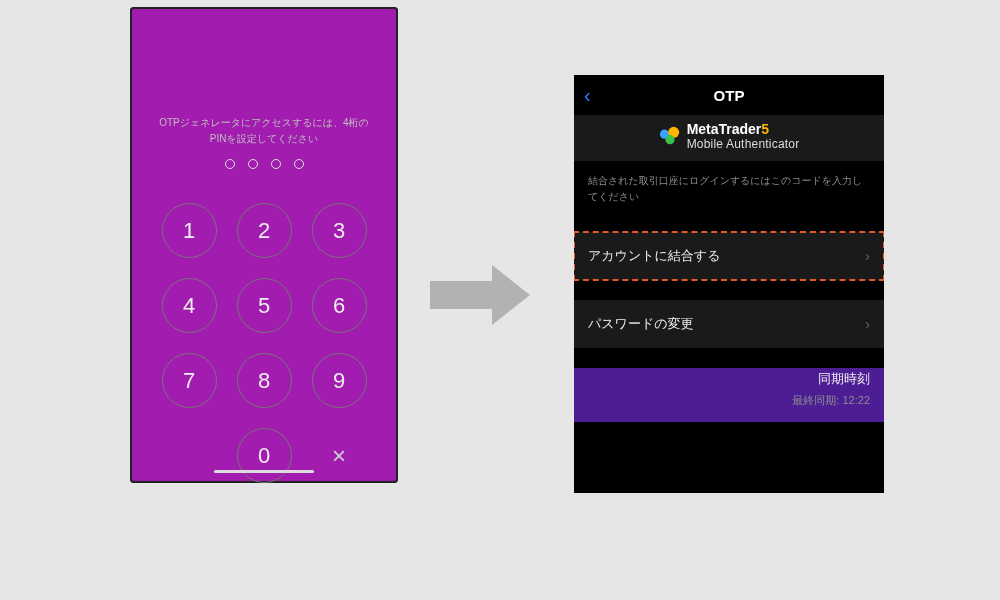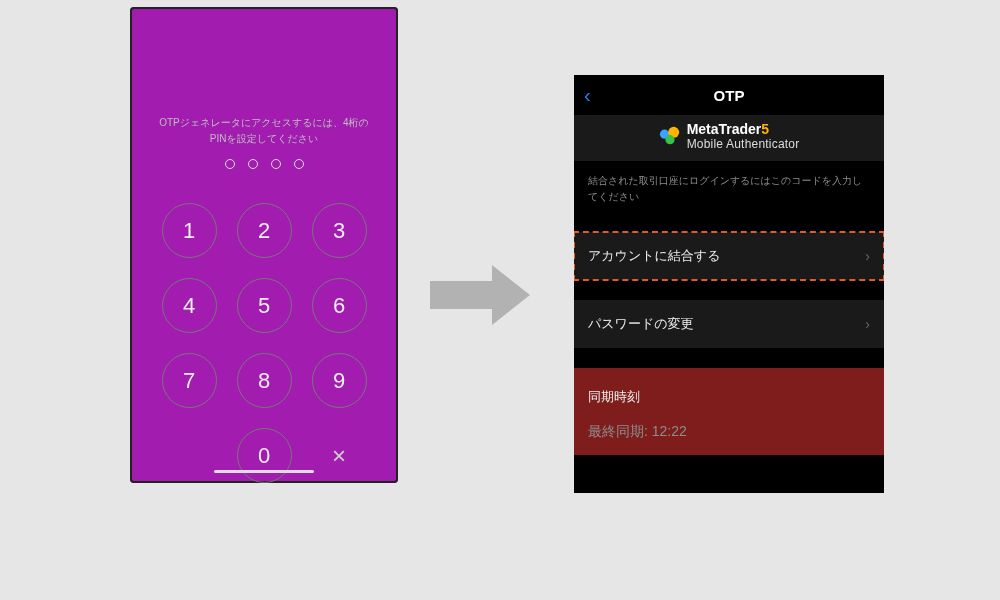--- a/index.html
+++ b/index.html
@@ -188,25 +188,26 @@
   .row .chev {
     color: #666;
     font-size: 14px;
   }
   .row.highlight {
     outline: 2px dashed #e25a2a;
     outline-offset: -1px;
   }
   .gap { height: 20px; background:#000; }
   .sync {
-    background: #7f1d1d;
-    padding: 20px 14px 14px;
+    background: #4c1d95;
+    padding: 2px 14px 14px;
+    text-align: right;
   }
   .sync .t1 { color:#eee; font-size:13px; }
-  .sync .t2 { color:#8d8d8d; font-size:14px; margin-top:17px; }
+  .sync .t2 { color:#8d8d8d; font-size:11px; margin-top:5px; }
 </style>
 </head>
 <body>
 
 <div class="phone-left">
   <div class="pin-prompt">OTPジェネレータにアクセスするには、4桁のPINを設定してください</div>
   <div class="dots">
     <div class="dot"></div>
     <div class="dot"></div>
     <div class="dot"></div>

